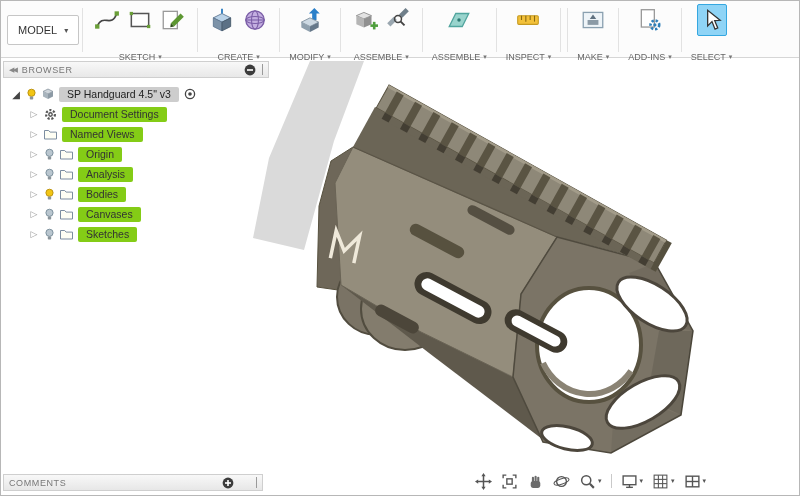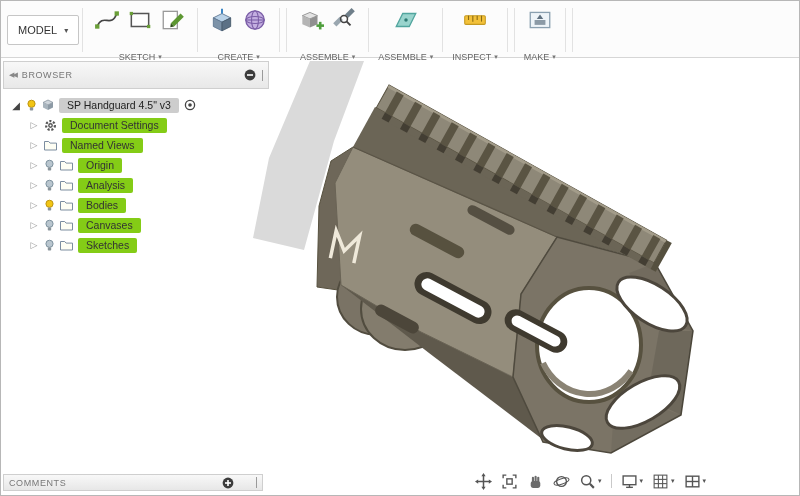--- a/index.html
+++ b/index.html
@@ -24,21 +24,21 @@
   .tool-btn.active { background:#8fd4f6; border-color:#35a7e0; }
   .tlabel { font-size:9px; color:#666; display:flex; align-items:center; gap:3px;
             margin-top:16px; white-space:nowrap; }
   .tlabel .caret { font-size:7px; color:#777; }
 
   
   .viewport-svg { position:absolute; top:0; left:0; z-index:1; }
 
   
   .browser { position:absolute; left:2px; top:60px; width:266px; z-index:10; }
-  .panel-header { height:28px; background:linear-gradient(#f8f8f8,#e8e8e8);
+  .panel-header { height:17px; background:linear-gradient(#f8f8f8,#e8e8e8);
                   border:1px solid #cfcfcf; display:flex; align-items:center;
                   gap:6px; padding:0 5px; }
   .panel-title { font-size:9px; color:#777; letter-spacing:.6px; flex:1; }
   .collapse-glyph { font-size:7px; color:#888; letter-spacing:-2px; }
   .handle-line { width:1px; height:11px; background:#9a9a9a; }
   .tree { padding:6px 0 0 8px; }
   .trow { display:flex; align-items:center; height:20px; gap:5px; }
   .trow.child { padding-left:18px; }
   .arrow { font-size:9px; color:#999; width:10px; text-align:center; }
   .arrow.root-arrow { color:#444; font-size:10px; }
@@ -224,20 +224,36 @@
             </svg>
         </span>
       </div>
       <div class="tlabel">
         <span>CREATE</span>
           <span class="caret">▾</span>
       </div>
     </div>
     <div class="tb-divider"></div>
 
+    <div class="tgroup">
+      <div class="icons">
+        <span class="tool-btn">
+          <svg width="26" height="26" viewBox="0 0 24 24">
+              <polygon points="16,1 21,6 18,6 18,12 14,12 14,6 11,6" fill="#2a7fc9"></polygon>
+              <polygon points="4,14 12,10 20,14 12,18" fill="#cdd9e3" stroke="#7d8f9e" stroke-width="0.8"></polygon>
+              <polygon points="4,14 12,18 12,23 4,19" fill="#8fa0ae"></polygon>
+              <polygon points="12,18 20,14 20,19 12,23" fill="#66788a"></polygon>
+            </svg>
+        </span>
+      </div>
+      <div class="tlabel">
+        <span>MODIFY</span>
+          <span class="caret">▾</span>
+      </div>
+    </div>
     <div class="tb-divider"></div>
 
     <div class="tgroup">
       <div class="icons">
         <span class="tool-btn">
           <svg width="26" height="26" viewBox="0 0 24 24">
               <polygon points="4,8 11,5 18,8 11,11" fill="#e3e3e3" stroke="#8a8a8a" stroke-width="0.8"></polygon>
               <polygon points="4,8 11,11 11,19 4,16" fill="#b5b5b5"></polygon>
               <polygon points="11,11 18,8 18,16 11,19" fill="#909090"></polygon>
               <rect x="17" y="16" width="7" height="2.4" fill="#4f9e3d"></rect>
@@ -307,22 +323,50 @@
             </svg>
         </span>
       </div>
       <div class="tlabel">
         <span>MAKE</span>
           <span class="caret">▾</span>
       </div>
     </div>
     <div class="tb-divider"></div>
 
-    <div class="tb-divider"></div>
-
+    <div class="tgroup">
+      <div class="icons">
+        <span class="tool-btn">
+          <svg width="26" height="26" viewBox="0 0 24 24">
+              <rect x="4" y="2.5" width="12" height="16" fill="#fff" stroke="#999" stroke-width="1.2"></rect>
+              <circle cx="16.5" cy="16.5" r="4" fill="none" stroke="#2f7fb8" stroke-width="2.4" stroke-dasharray="2.2 1.6"></circle>
+              <circle cx="16.5" cy="16.5" r="1.5" fill="#2f7fb8"></circle>
+            </svg>
+        </span>
+      </div>
+      <div class="tlabel">
+        <span>ADD-INS</span>
+          <span class="caret">▾</span>
+      </div>
+    </div>
+    <div class="tb-divider"></div>
+
+    <div class="tgroup">
+      <div class="icons">
+        <span class="tool-btn active">
+          <svg width="26" height="26" viewBox="0 0 24 24">
+              <polygon points="8,3 8,17.5 12,13.5 14.8,20.5 17.3,19.4 14.5,12.6 19.5,12.3" fill="#fff" stroke="#333" stroke-width="1.2"></polygon>
+            </svg>
+        </span>
+      </div>
+      <div class="tlabel">
+        <span>SELECT</span>
+          <span class="caret">▾</span>
+      </div>
+    </div>
   </div>
 
   <div class="browser">
     <div class="panel-header">
       <span class="collapse-glyph">◀◀</span>
       <span class="panel-title">BROWSER</span>
       <svg width="12" height="12" viewBox="0 0 12 12">
           <circle cx="6" cy="6" r="5.4" fill="#3c3c3c"></circle>
           <rect x="3" y="5.2" width="6" height="1.6" fill="#fff"></rect>
         </svg>

